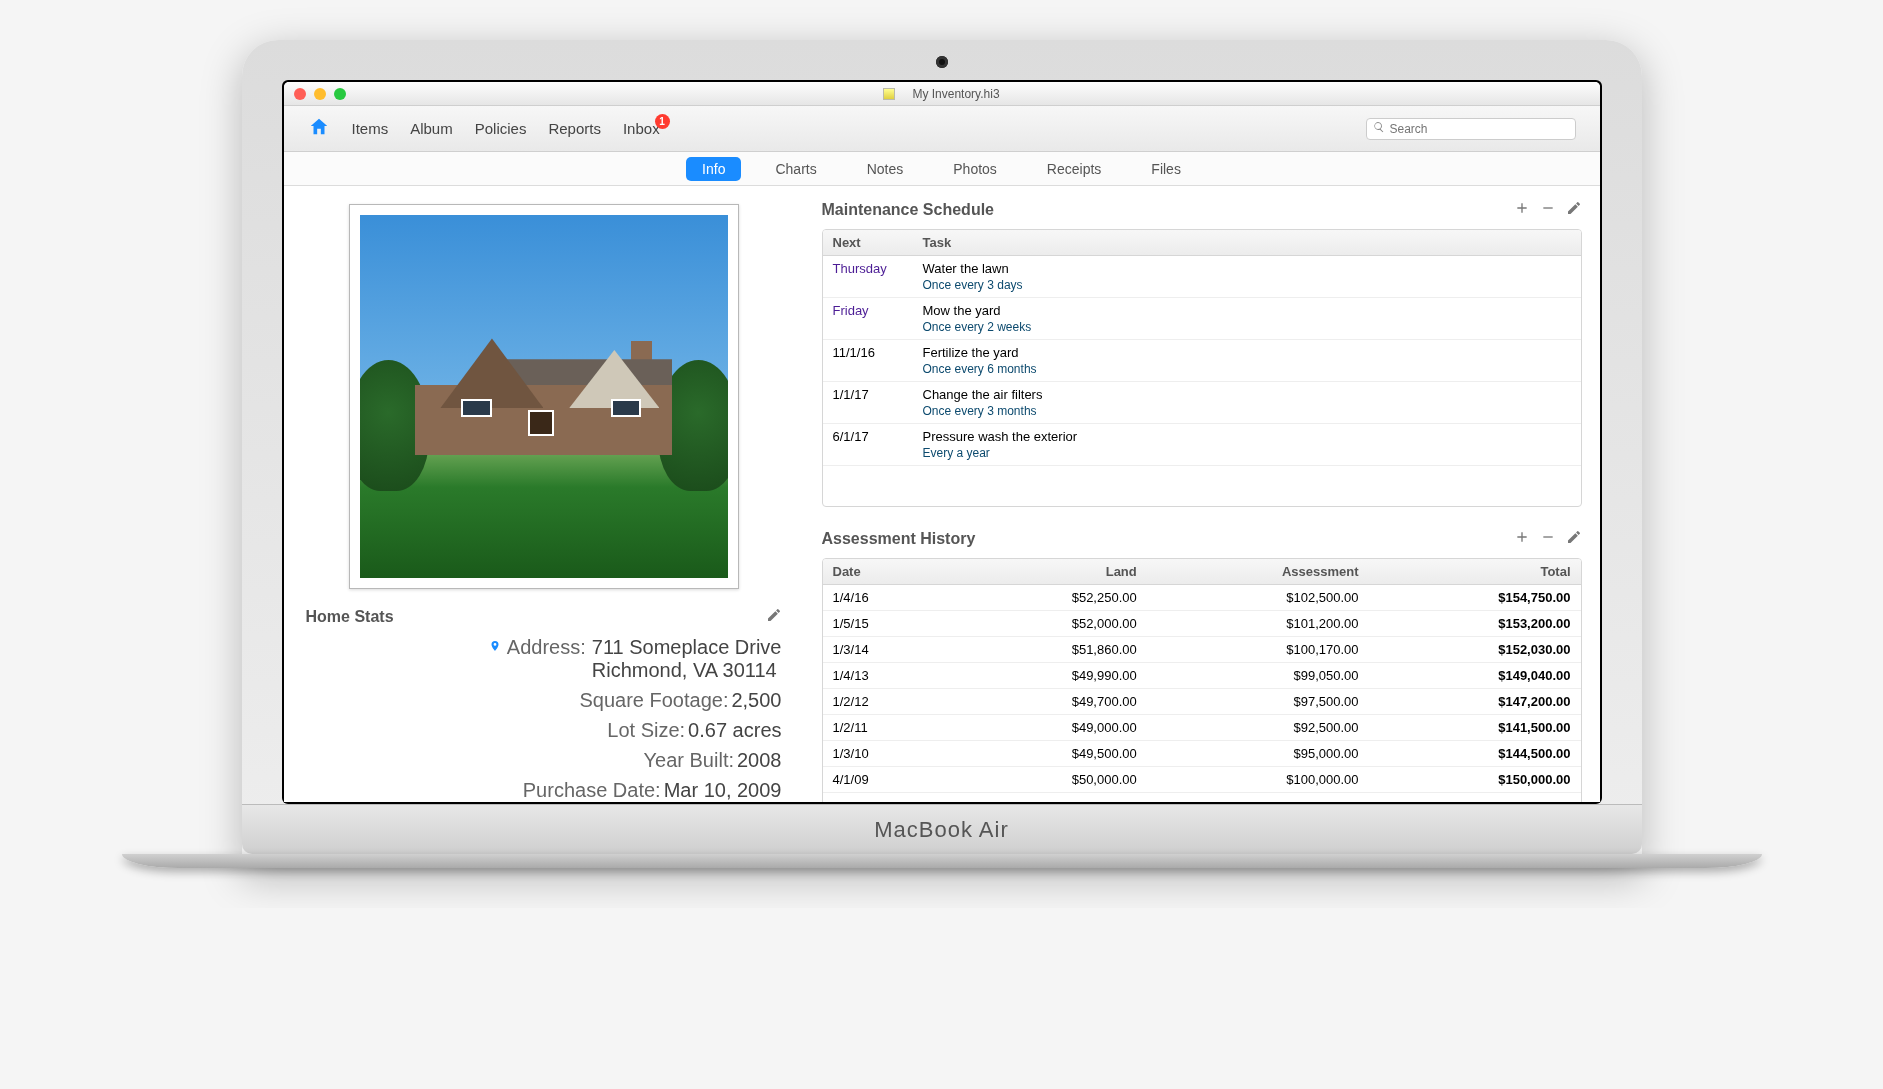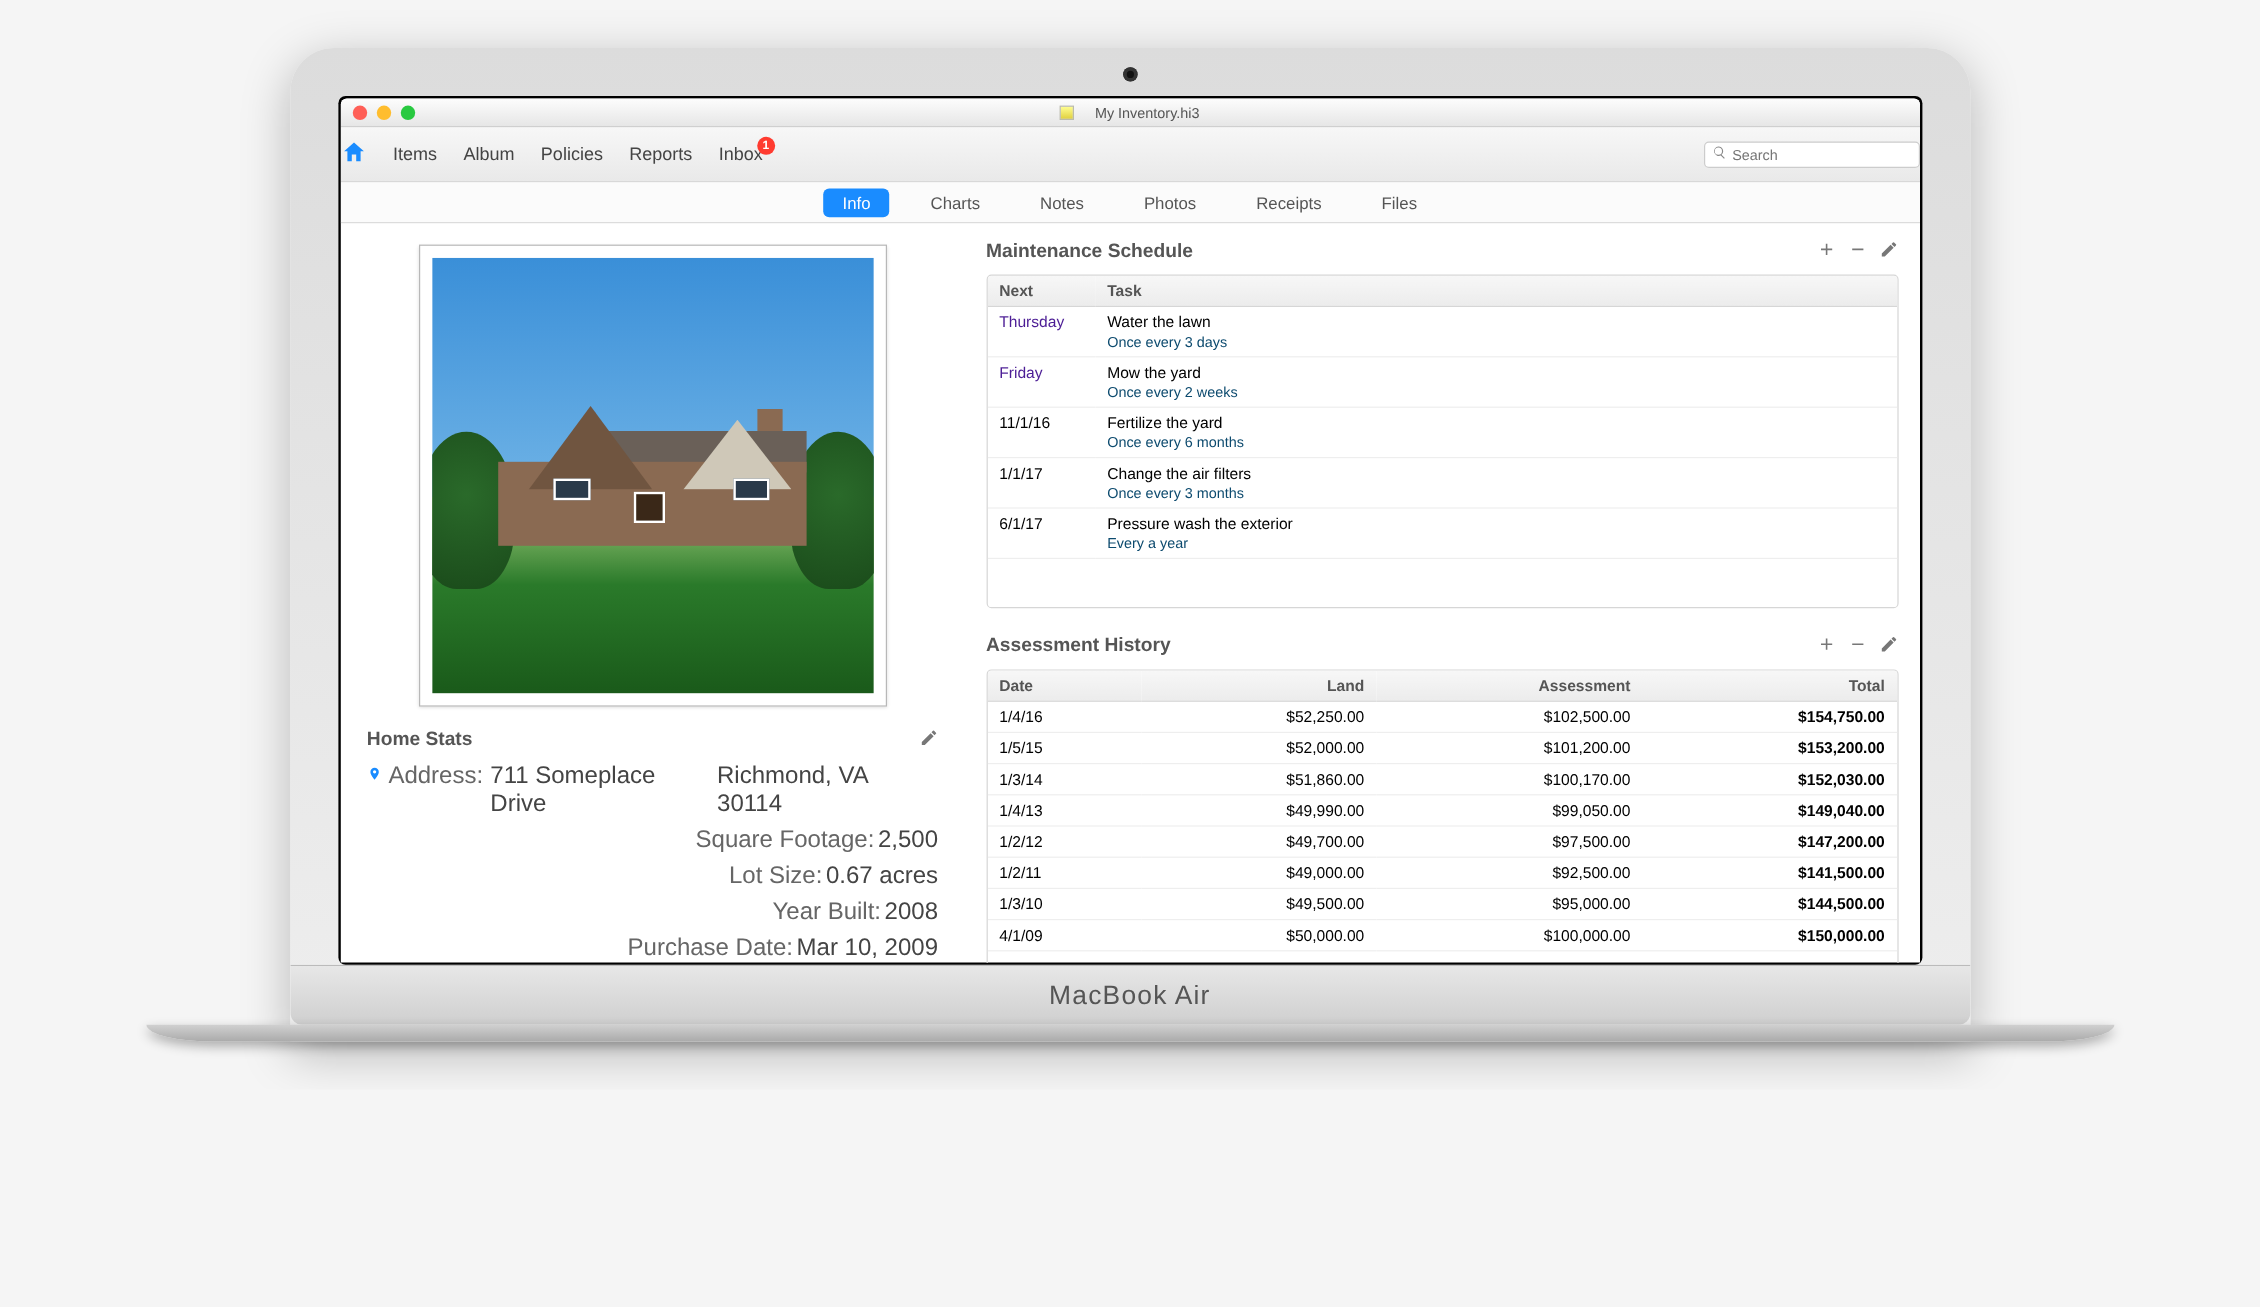--- a/index.html
+++ b/index.html
@@ -64,27 +64,27 @@
   }
   .traffic { display:flex;gap:8px;padding-left:10px; }
   .traffic span { width:12px;height:12px;border-radius:50%;display:block; }
   .tl-close{background:#ff5f57;} .tl-min{background:#ffbd2e;} .tl-max{background:#28c940;}
   .titlebar-title { position:absolute;left:0;right:0;text-align:center;font-size:12px;color:#555;display:flex;align-items:center;justify-content:center;gap:17px;pointer-events:none;}
   .doc-icon{width:12px;height:12px;background:linear-gradient(#fffe90,#e0d040);border:1px solid #bba;position:relative;}
   
   .toolbar {
     height:46px;background:linear-gradient(#f7f7f7,#e9e9e9);
     border-bottom:1px solid #cfcfcf;
-    display:flex;align-items:center;padding:0 0;gap:22px;
+    display:flex;align-items:center;padding:0 24px;gap:22px;
   }
   .home-icon svg{width:22px;height:22px;fill:#1a8cff;}
   .toolbar-item{font-size:15px;color:#444;cursor:pointer;position:relative;}
   .badge{position:absolute;top:-6px;right:-10px;background:#ff3b30;color:#fff;font-size:10px;width:15px;height:15px;border-radius:50%;display:flex;align-items:center;justify-content:center;font-weight:600;}
   .toolbar-spacer{flex:1;}
-  .search-box{width:180px;height:22px;background:#fff;border:1px solid #ccc;border-radius:4px;display:flex;align-items:center;padding:0 6px;gap:5px;color:#888;font-size:12px;}
+  .search-box{width:210px;height:22px;background:#fff;border:1px solid #ccc;border-radius:4px;display:flex;align-items:center;padding:0 6px;gap:5px;color:#888;font-size:12px;}
   .search-box svg{width:12px;height:12px;fill:#888;}
   .search-box input{border:none;outline:none;flex:1;font-size:12px;color:#333;background:transparent;}
   
   .segbar{height:34px;border-bottom:1px solid #dcdcdc;display:flex;align-items:center;justify-content:center;background:#fbfbfb;}
   .seg{display:flex;gap:18px;}
   .seg-item{padding:4px 16px;font-size:14px;color:#555;border-radius:5px;cursor:pointer;}
   .seg-item.active{background:#1a8cff;color:#fff;}
   
   .content{flex:1;display:flex;overflow:auto;}
   .left-col{width:520px;padding:18px 22px;}
@@ -106,21 +106,21 @@
   
   .section-head{display:flex;align-items:center;justify-content:space-between;margin-bottom:10px;}
   .section-head h3{font-size:16px;font-weight:600;color:#555;text-align:center;}
   .section-actions{display:flex;gap:10px;color:#777;}
   .section-actions span{cursor:pointer;font-size:18px;line-height:1;}
   .stats-list{display:flex;flex-direction:column;gap:7px;font-size:20px;color:#444;align-items:flex-end;}
   .stat-row{display:flex;gap:3px;}
   .stat-label{color:#666;}
   .addr-block{display:flex;gap:6px;align-items:flex-start;}
   .pin-icon svg{width:12px;height:16px;fill:#1a8cff;}
-  .addr-lines{display:flex;}
+  .addr-lines{display:flex;flex-direction:column;}
   
   .panel{border:1px solid #d6d6d6;border-radius:4px;overflow:hidden;}
   table{width:100%;border-collapse:collapse;font-size:13px;}
   th{background:linear-gradient(#f7f7f7,#ececec);text-align:left;padding:5px 10px;color:#555;font-weight:600;border-bottom:1px solid #d6d6d6;}
   td{padding:5px 10px;border-bottom:1px solid #eee;vertical-align:top;}
   .maint-next{width:90px;}
   .maint-soon{color:#4c1d95;font-weight:500;}
   .task-sub{color:#0c4a6e;font-size:12px;margin-top:2px;}
   .assess th:nth-child(n+2),.assess td:nth-child(n+2){text-align:right;}
   .assess td:last-child{font-weight:700;}

